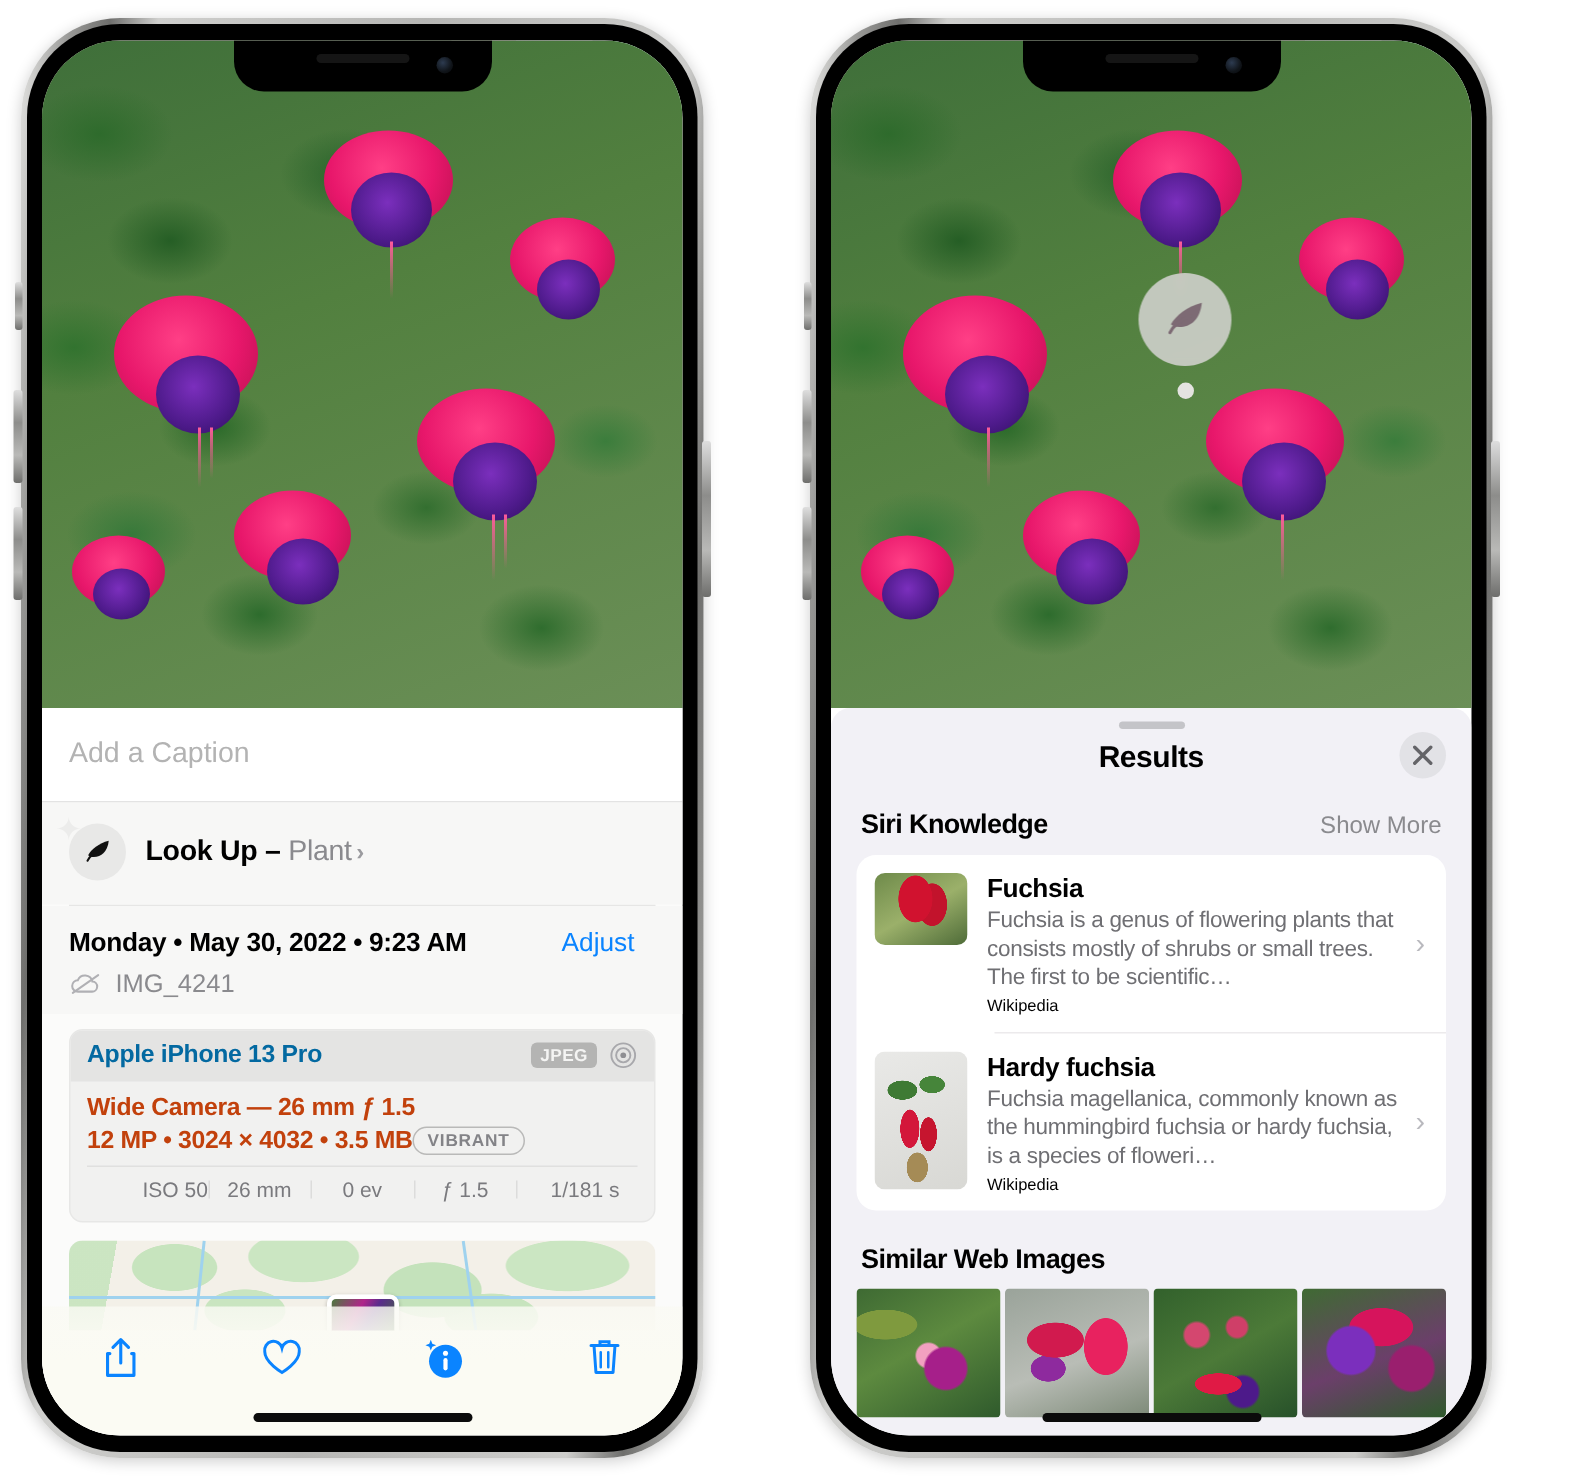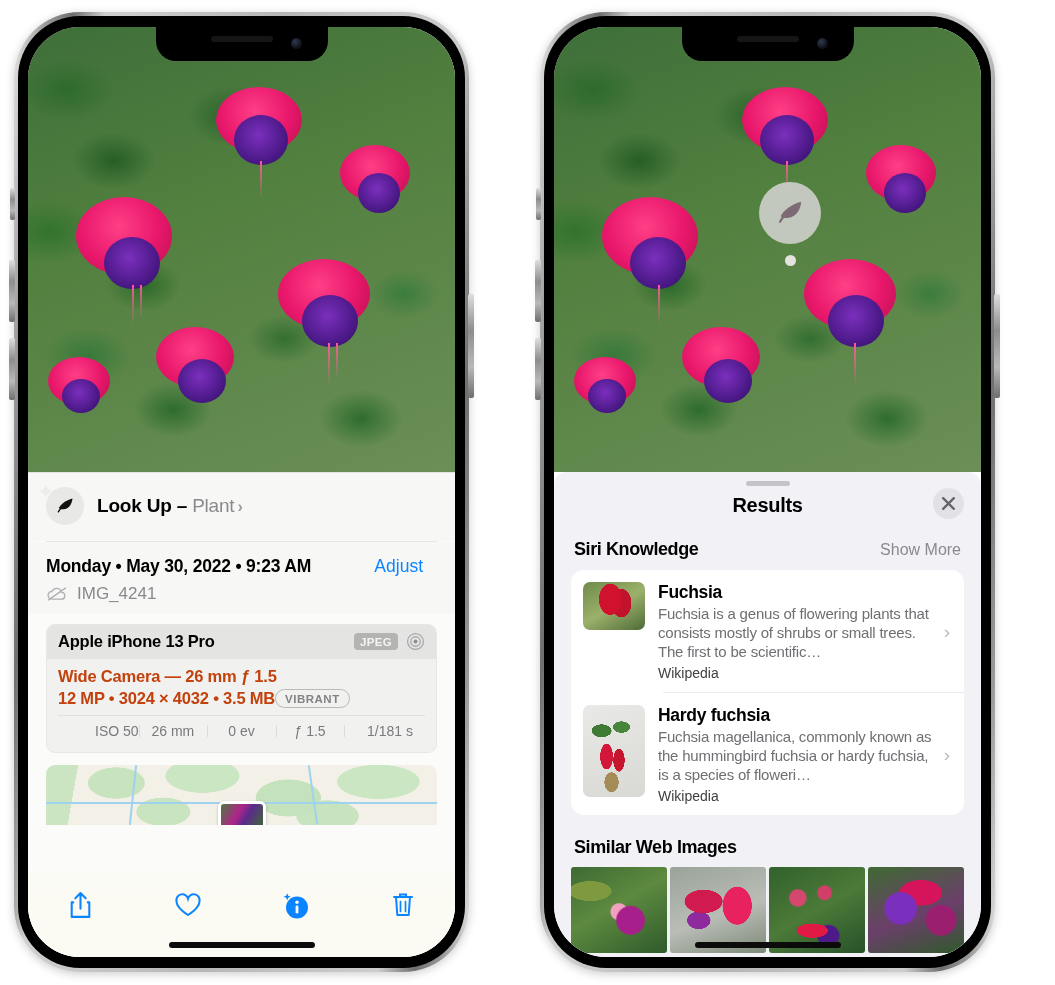--- a/index.html
+++ b/index.html
@@ -132,21 +132,21 @@
   .meta-fname { font-size:17px; color:#8a8a8e; }
 
   .exif-card {
     margin:10px 18px 0 18px; border-radius:9px; overflow:hidden;
     background:#f1f1f0; border:1px solid #e7e7e6;
   }
   .exif-head {
     display:flex; align-items:center; justify-content:space-between;
     background:#e4e4e3; padding:7px 11px 8px 11px;
   }
-  .exif-dev { font-size:16.5px; font-weight:700; color:#000000; letter-spacing:-.2px; }
+  .exif-dev { font-size:16.5px; font-weight:700; color:#0369a1; letter-spacing:-.2px; }
   .exif-head-r { display:flex; align-items:center; gap:8px; }
   .pill-jpeg {
     background:#b4b4b3; color:#f4f4f3; font-size:11.5px; font-weight:700;
     padding:2.5px 6px; border-radius:4px; letter-spacing:.3px;
   }
   .exif-body { padding:8px 11px 7px 11px; }
   .exif-line { font-size:16.5px; color:#c2410c; letter-spacing:-.2px;font-weight:bold; }
   .exif-line2 { display:flex; align-items:center; justify-content:flex-start; margin-top:3px; }
   .pill-vib {
     border:1px solid #b9b9b8; color:#838387; font-size:11.5px; font-weight:600;
@@ -217,21 +217,21 @@
   .cards {
     margin:0 17px; background:#fff; border-radius:13px; overflow:hidden;
   }
   .card { display:flex; align-items:flex-start; padding:12px 12px 11px 12px; position:relative; }
   .card-div { margin-left:92px; height:1px; background:#eceaec; }
   .thumb { width:62px; height:48px; border-radius:7px; flex:none; overflow:hidden; }
   .thumb-tall { width:62px; height:92px; }
   .card-body { flex:1; padding:0 6px 0 13px; min-width:0; }
   .card-title { font-size:17.5px; font-weight:700; color:#000; letter-spacing:-.3px; }
   .card-desc { font-size:15px; line-height:19px; color:#6f6f73; margin-top:1px; letter-spacing:-.2px; }
-  .card-src { font-size:14px; color:#404040; margin-top:4px; }
+  .card-src { font-size:11px; color:#000000; margin-top:4px; }
   .card-chev { align-self:center; color:#b9b9be; font-size:19px; padding-right:2px; }
 
   .sim-head { padding:22px 20px 9px 20px; }
   .sim-row { display:flex; gap:3px; padding:0 17px; }
   .sim-cell { flex:1; height:86px; border-radius:3px; overflow:hidden; }
 
   
   .img-a { background:
       radial-gradient(circle at 62% 62%, #a61f8a 0 17%, rgba(166,31,138,0) 19%),
       radial-gradient(circle at 50% 52%, #f2a0c0 0 12%, rgba(242,160,192,0) 14%),
@@ -299,20 +299,23 @@
             <div class="stamen" style="left:104px;top:258px;height:40px;"></div>
             <div class="stamen" style="left:112px;top:258px;height:34px;"></div>
             <div class="stamen" style="left:300px;top:316px;height:44px;"></div>
             <div class="stamen" style="left:308px;top:316px;height:36px;"></div>
             <div class="stamen" style="left:232px;top:134px;height:38px;"></div>
           </div>
         </div>
 
         <div class="info-sheet">
 
+          <div class="caption-row">
+            <span class="caption-ph">Add a Caption</span>
+          </div>
           <div class="hairline"></div>
 
           <div class="lookup-row">
             <div class="leaf-circ">
               <span class="spark">✦</span>
               <svg width="20" height="20" viewBox="0 0 24 24">
                 <path d="M21 3c-1 9-6 13-12 13-2 0-3.5-.6-4.5-1.5C7 10 13 5 21 3z" fill="#111"></path>
                 <path d="M4 19c2-4 6-7 11-9" stroke="#111" stroke-width="1.6" fill="none" stroke-linecap="round"></path>
               </svg>
             </div>

